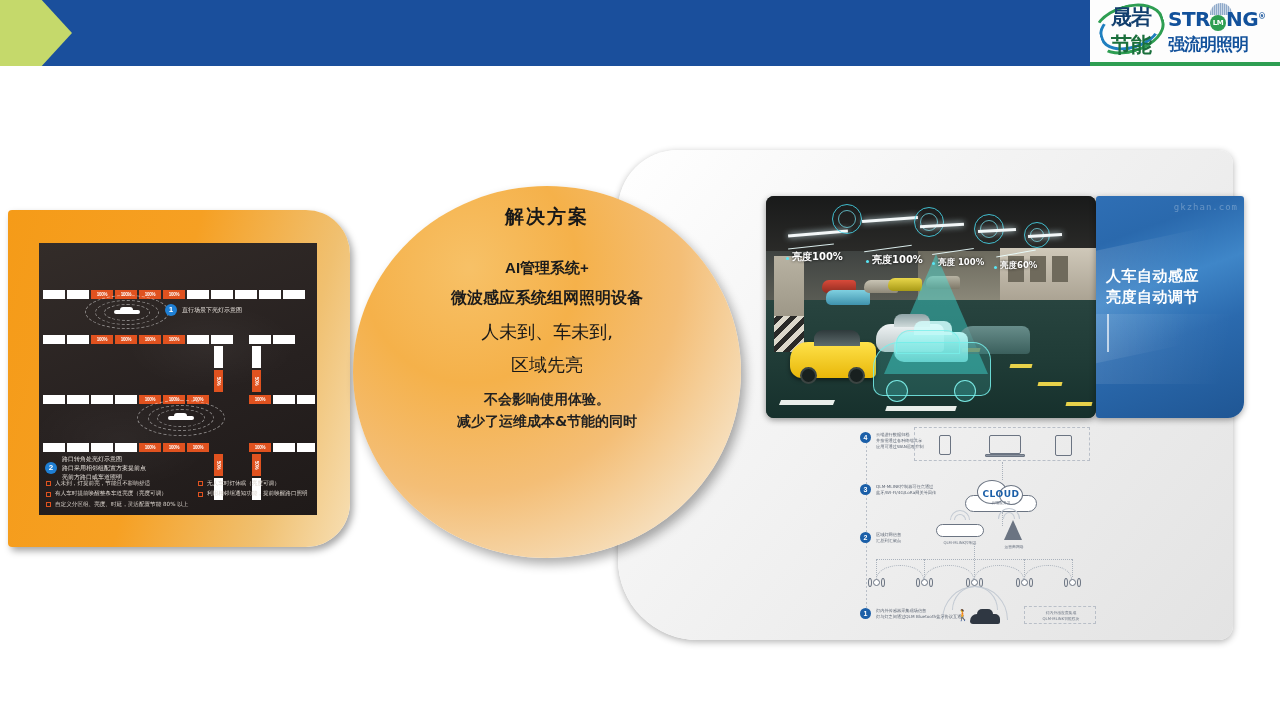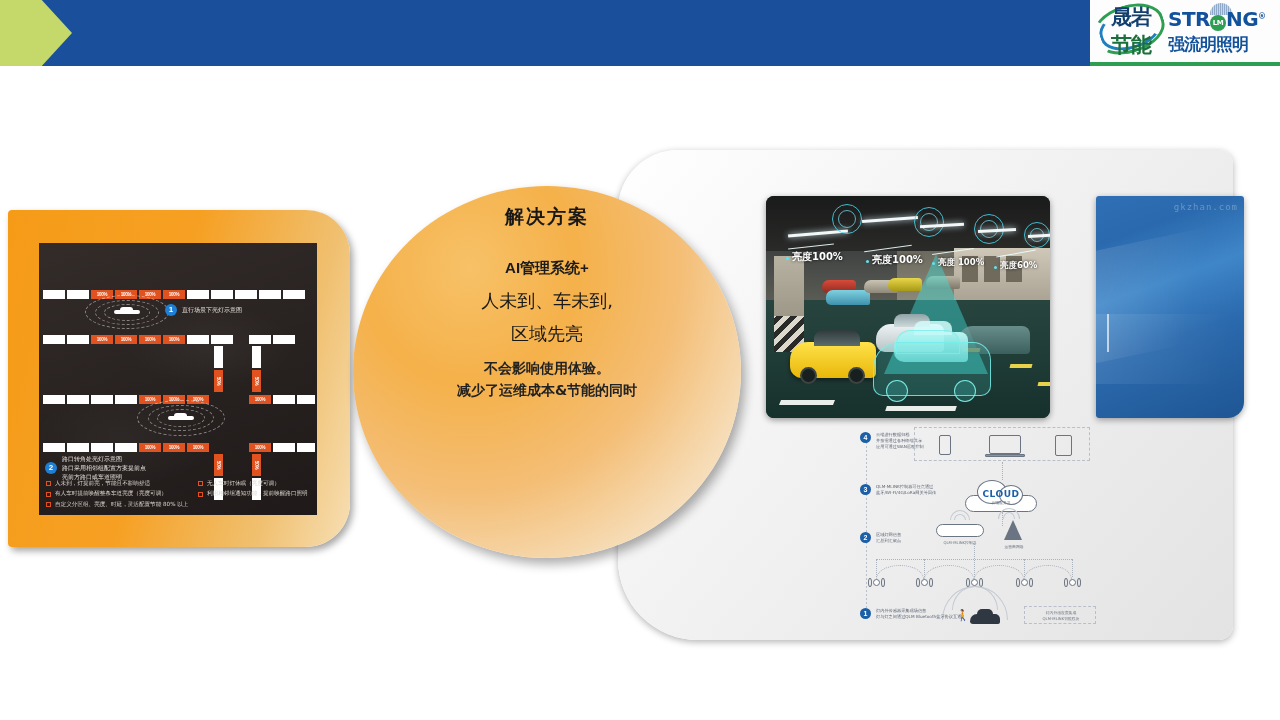--- a/index.html
+++ b/index.html
@@ -104,21 +104,21 @@
   .e-t4 { font-size:16px; font-weight:bold; color:#1b1b1b; margin-top:10px;
           font-family:"DejaVu Sans","Liberation Sans",sans-serif; }
   .e-t5 { font-size:18px; color:#191919; margin-top:11px;
           font-family:"DejaVu Sans","Liberation Sans",sans-serif; }
   .e-t6 { font-size:18px; color:#191919; margin-top:9px;
           font-family:"DejaVu Sans","Liberation Sans",sans-serif; }
   .e-t7 { font-size:14px; font-weight:bold; color:#222; margin-top:11px; line-height:22px;
           font-family:"DejaVu Sans","Liberation Sans",sans-serif; }
 
   
-  .photo { position:absolute; left:766px; top:196px; width:284px; height:222px;
+  .photo { position:absolute; left:766px; top:196px; width:330px; height:222px;
            border-radius:8px; overflow:hidden; box-shadow:0 2px 6px rgba(0,0,0,.40);
            background:#1d2a28; }
   .gar-ceiling { position:absolute; left:0; top:0; width:100%; height:58px;
                  background:linear-gradient(#191a1a,#2b2b29); }
   .gar-back { position:absolute; left:0; top:55px; width:100%; height:52px;
               background:linear-gradient(#6c6a5e,#8c897a); }
   .gar-backdark { position:absolute; left:0; top:55px; width:46%; height:52px;
               background:linear-gradient(#3f4341,#5b5d55); }
   .gar-floor { position:absolute; left:0; top:104px; width:100%; height:118px;
                background:linear-gradient(#28443f,#1f3b36 55%,#16302c); }
@@ -358,20 +358,21 @@
             <span class="lg-tx">自定义分区组、亮度、时延，灵活配置节能 80% 以上</span>
           </div>
         </div>
       </div>
     </div>
   </div>
 
   <div class="ellipse">
     <div class="e-t1">解决方案</div>
     <div class="e-t3">AI管理系统+</div>
+    <div class="e-t4">微波感应系统组网照明设备</div>
     <div class="e-t5">人未到、车未到,</div>
     <div class="e-t6">区域先亮</div>
     <div class="e-t7">
       <div>不会影响使用体验。</div>
       <div>减少了运维成本&amp;节能的同时</div>
     </div>
   </div>
 
   <div class="photo">
     <div class="gar-ceiling"></div>
@@ -450,20 +451,24 @@
 
     <div class="bl-line" style="left:230px;top:57px; width:40px; transform:rotate(-10deg);"></div>
     <div class="bl-dot" style="left:228px;top:70px;"></div>
     <div class="bl-tag s" style="left:234px;top:64px;">亮度60%</div>
   </div>
 
   <div class="bluepanel">
     <div class="bp-shine"></div>
     <div class="bp-shine2"></div>
     <div class="bp-wm">gkzhan.com</div>
+    <div class="bp-h1">
+      <div>人车自动感应</div>
+      <div>亮度自动调节</div>
+    </div>
     <div class="bp-tick"></div>
   </div>
 
   <div class="netdiag">
     <div class="nd-spine"></div>
 
     <div class="nd-step" style="left:32px; top:4px;">
       <span class="nd-dot">4</span>
       <span class="nd-tx">
         <span style="display:block">云端进行数据归档</span>

